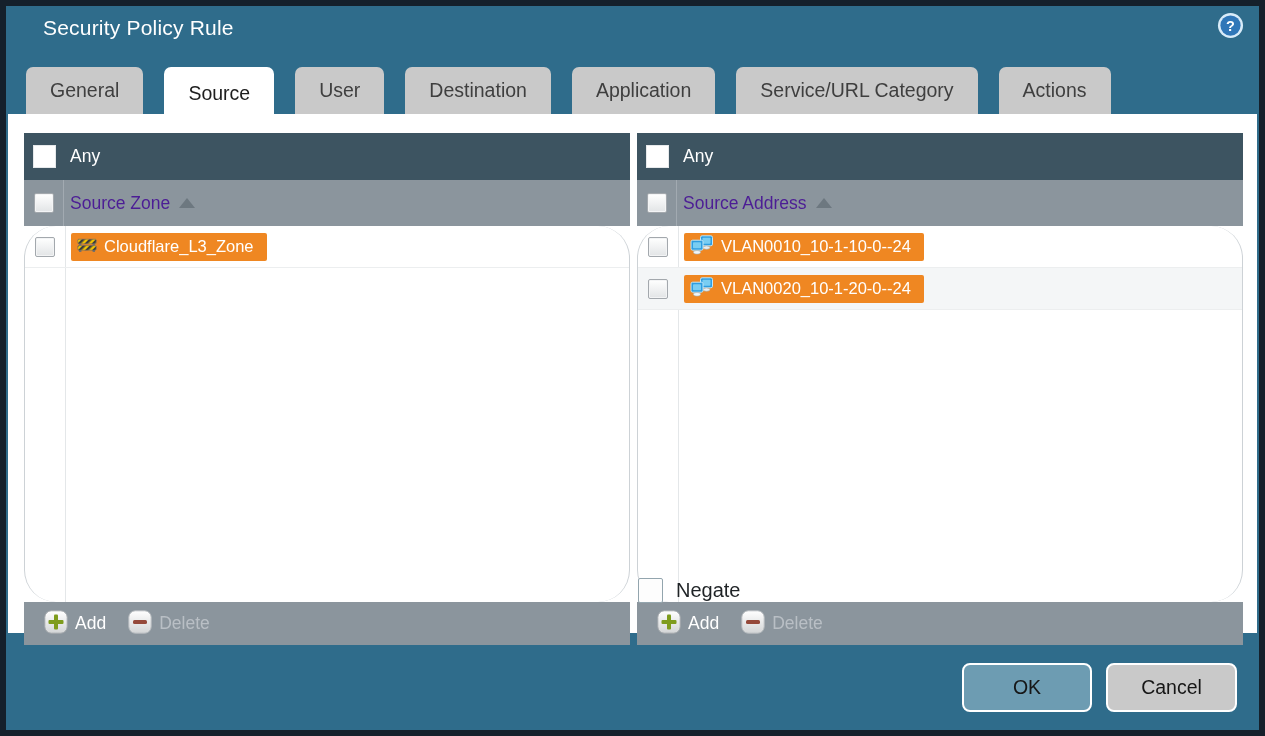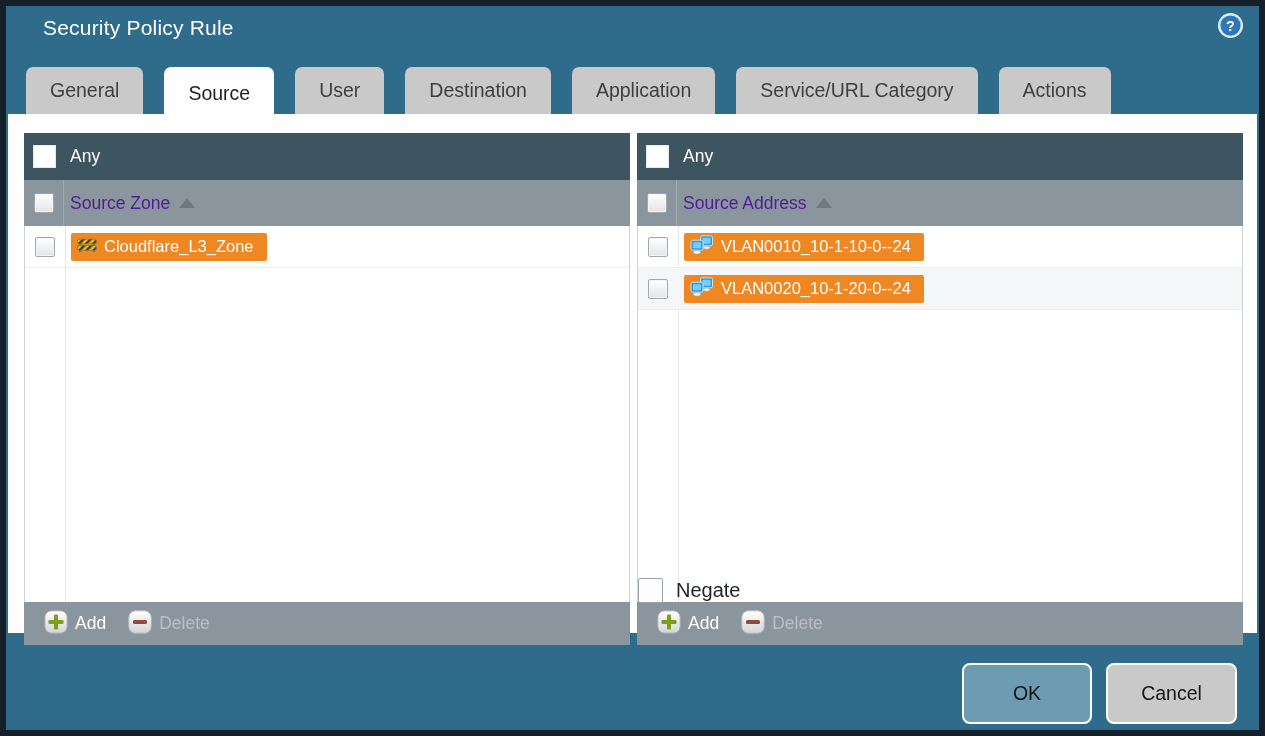--- a/index.html
+++ b/index.html
@@ -40,21 +40,21 @@
   .hdr-cbcell { width:40px; display:flex; justify-content:center; align-self:stretch; align-items:center; border-right:1px solid #a2aab1; }
   .cb {
     width:20px; height:20px; cursor:pointer;
     background:linear-gradient(#ffffff,#e2e4e6);
     border:1px solid #a3a8ad; border-radius:2px;
     box-shadow:inset 0 0 0 1px #f3f4f5;
   }
   .hdr-label { color:#4c1d95; font-size:17.5px; margin-left:6px; }
   .sort-arrow { width:0; height:0; border-left:8px solid transparent; border-right:8px solid transparent; border-bottom:10px solid #6d7880; margin-left:9px; }
 
-  .list { flex:1 1 auto; background:#ffffff; border-left:1px solid #cdd2d6; border-right:1px solid #cdd2d6; position:relative; overflow:hidden; }
+  .list { flex:1 1 auto; background:#ffffff; border-left:1px solid #cdd2d6; border-right:1px solid #cdd2d6; position:relative; overflow:hidden;border-radius:32px; }
   .col-line { position:absolute; left:40px; top:0; bottom:0; width:1px; background:#e4e7e9; }
   .row { height:42px; display:flex; align-items:center; border-bottom:1px solid #eceeef; position:relative; cursor:pointer; }
   .row.alt { background:#f4f6f7;text-align:right; }
   .row-cbcell { width:40px; display:flex; justify-content:center; }
   .badge {
     margin-left:6px; height:28px; display:inline-flex; align-items:center; gap:7px;
     background:#ef8722; color:#ffffff; font-size:16.5px;
     padding:0 13px 0 6px; border-radius:2px; white-space:nowrap;
   }
 
@@ -64,21 +64,21 @@
   .tool-btn.disabled { cursor:default; }
   .tool-btn.disabled .lbl { color:#b9bfc5; }
 
   
   .negate-row { position:absolute; left:630px; top:464px; display:flex; align-items:center; }
   .negate-cb { width:25px; height:25px; background:#fdfdfd; border:1px solid #93a5ae; border-radius:2px; cursor:pointer; }
   .negate-label { font-size:20px; color:#1f2326; margin-left:13px; }
 
   
   .btn {
-    position:absolute; top:657px; height:61px; border:2px solid #ffffff; border-radius:8px;
+    position:absolute; top:657px; height:49px; border:2px solid #ffffff; border-radius:8px;
     display:flex; align-items:center; justify-content:center;
     font-size:19.5px; color:#161616; cursor:pointer;
   }
   .btn.ok { left:956px; width:130px; background:#6d9cb2; }
   .btn.cancel { left:1100px; width:131px; background:#c9c9c9; }
 </style>
 </head>
 <body>
 
 <svg width="0" height="0" style="position:absolute">

